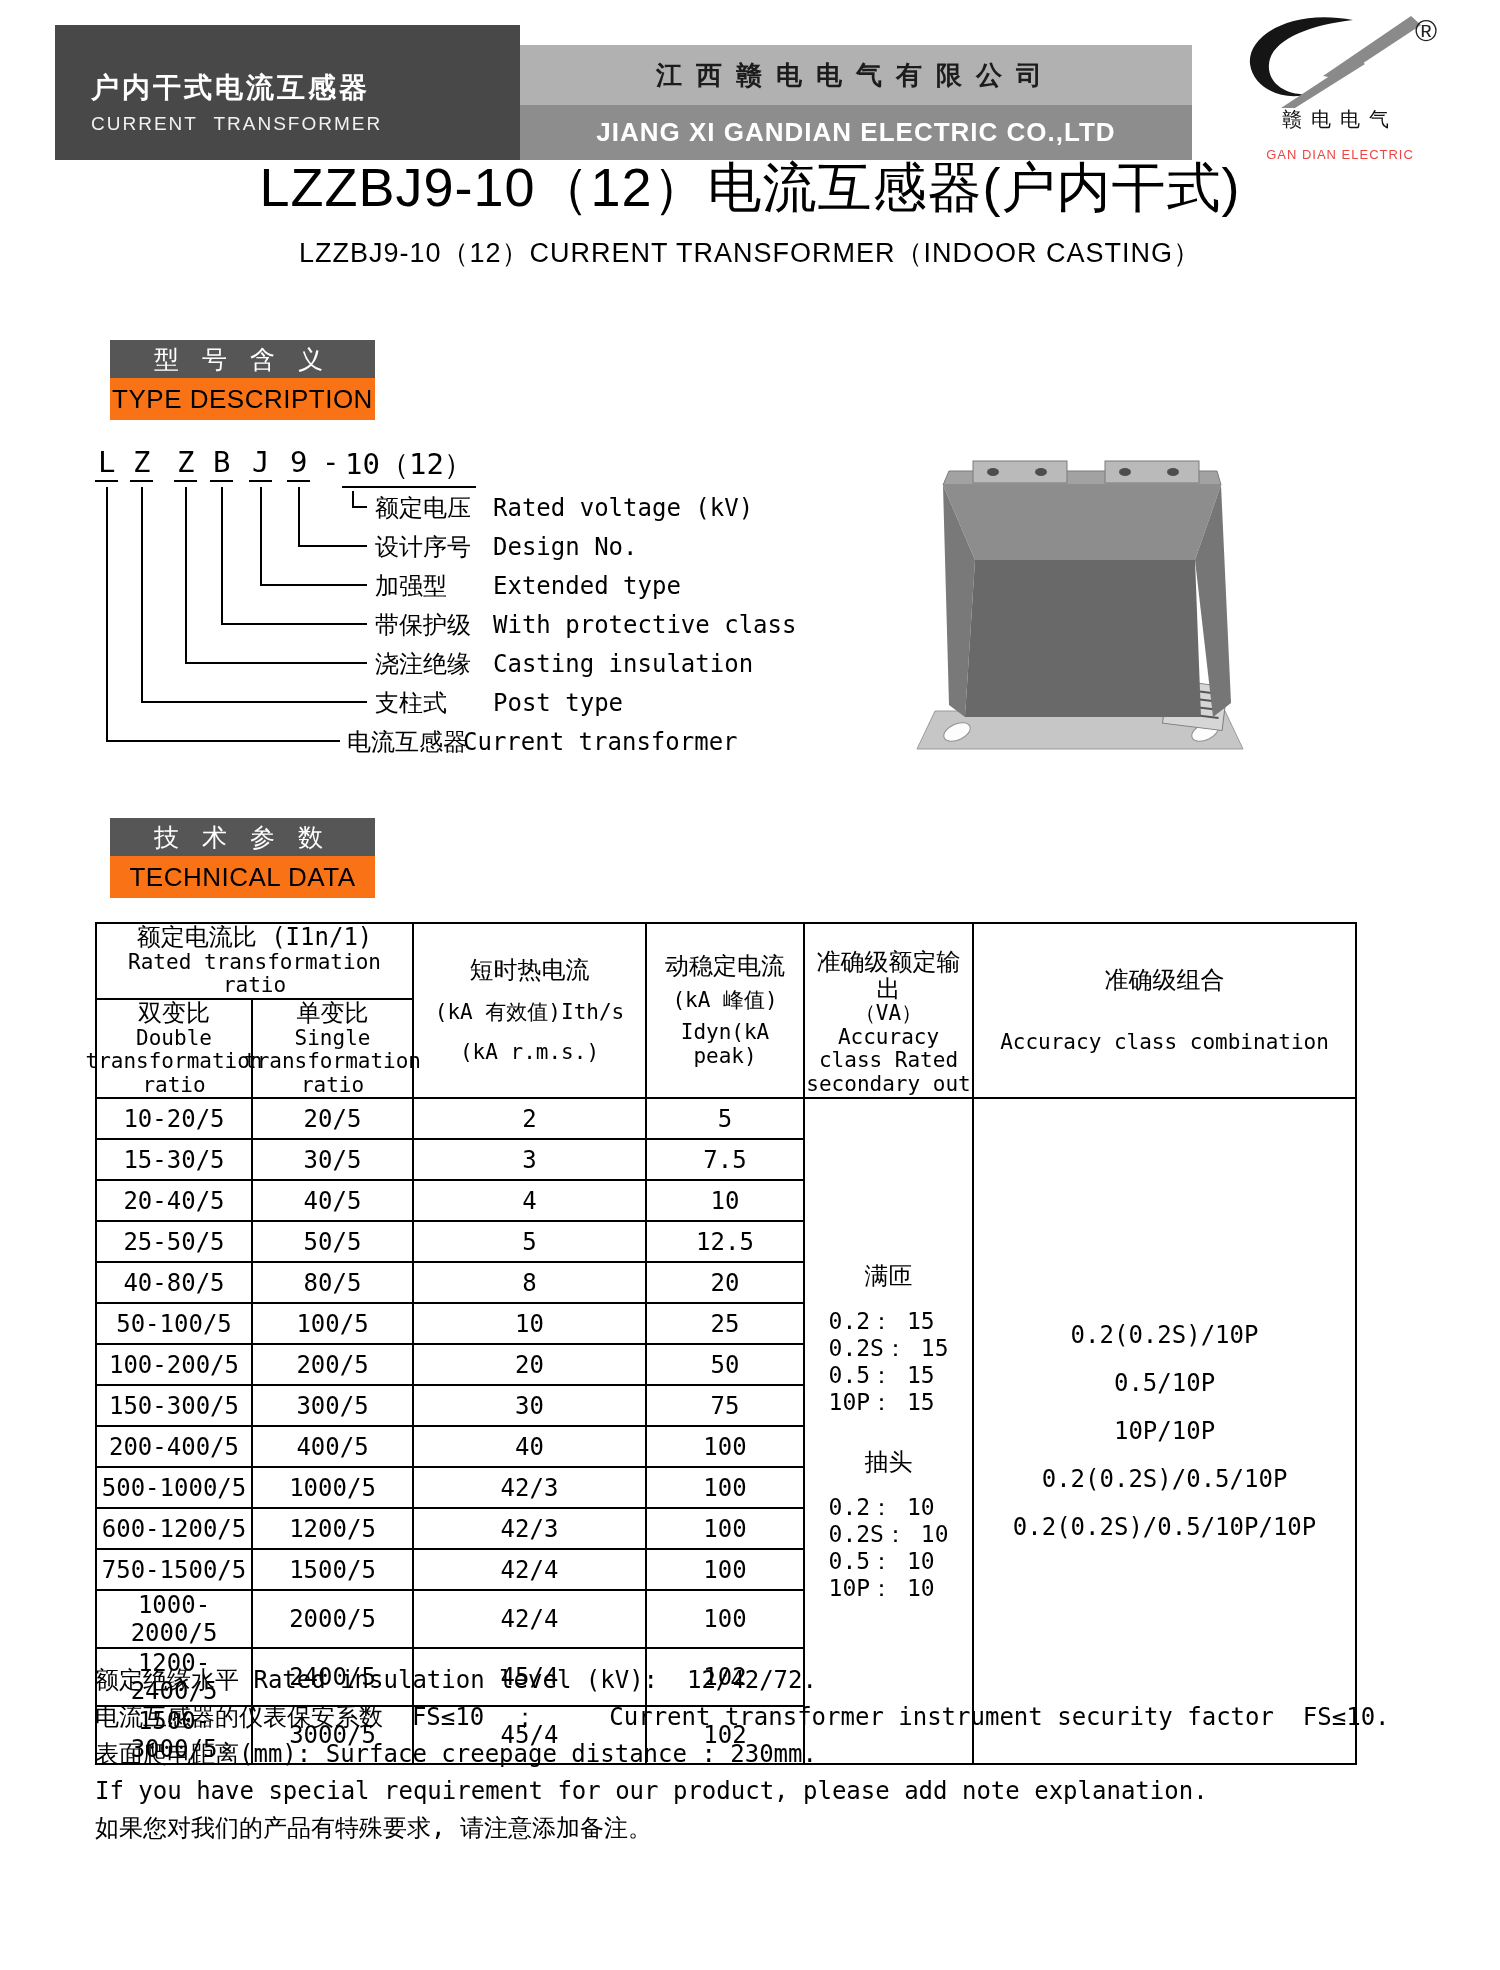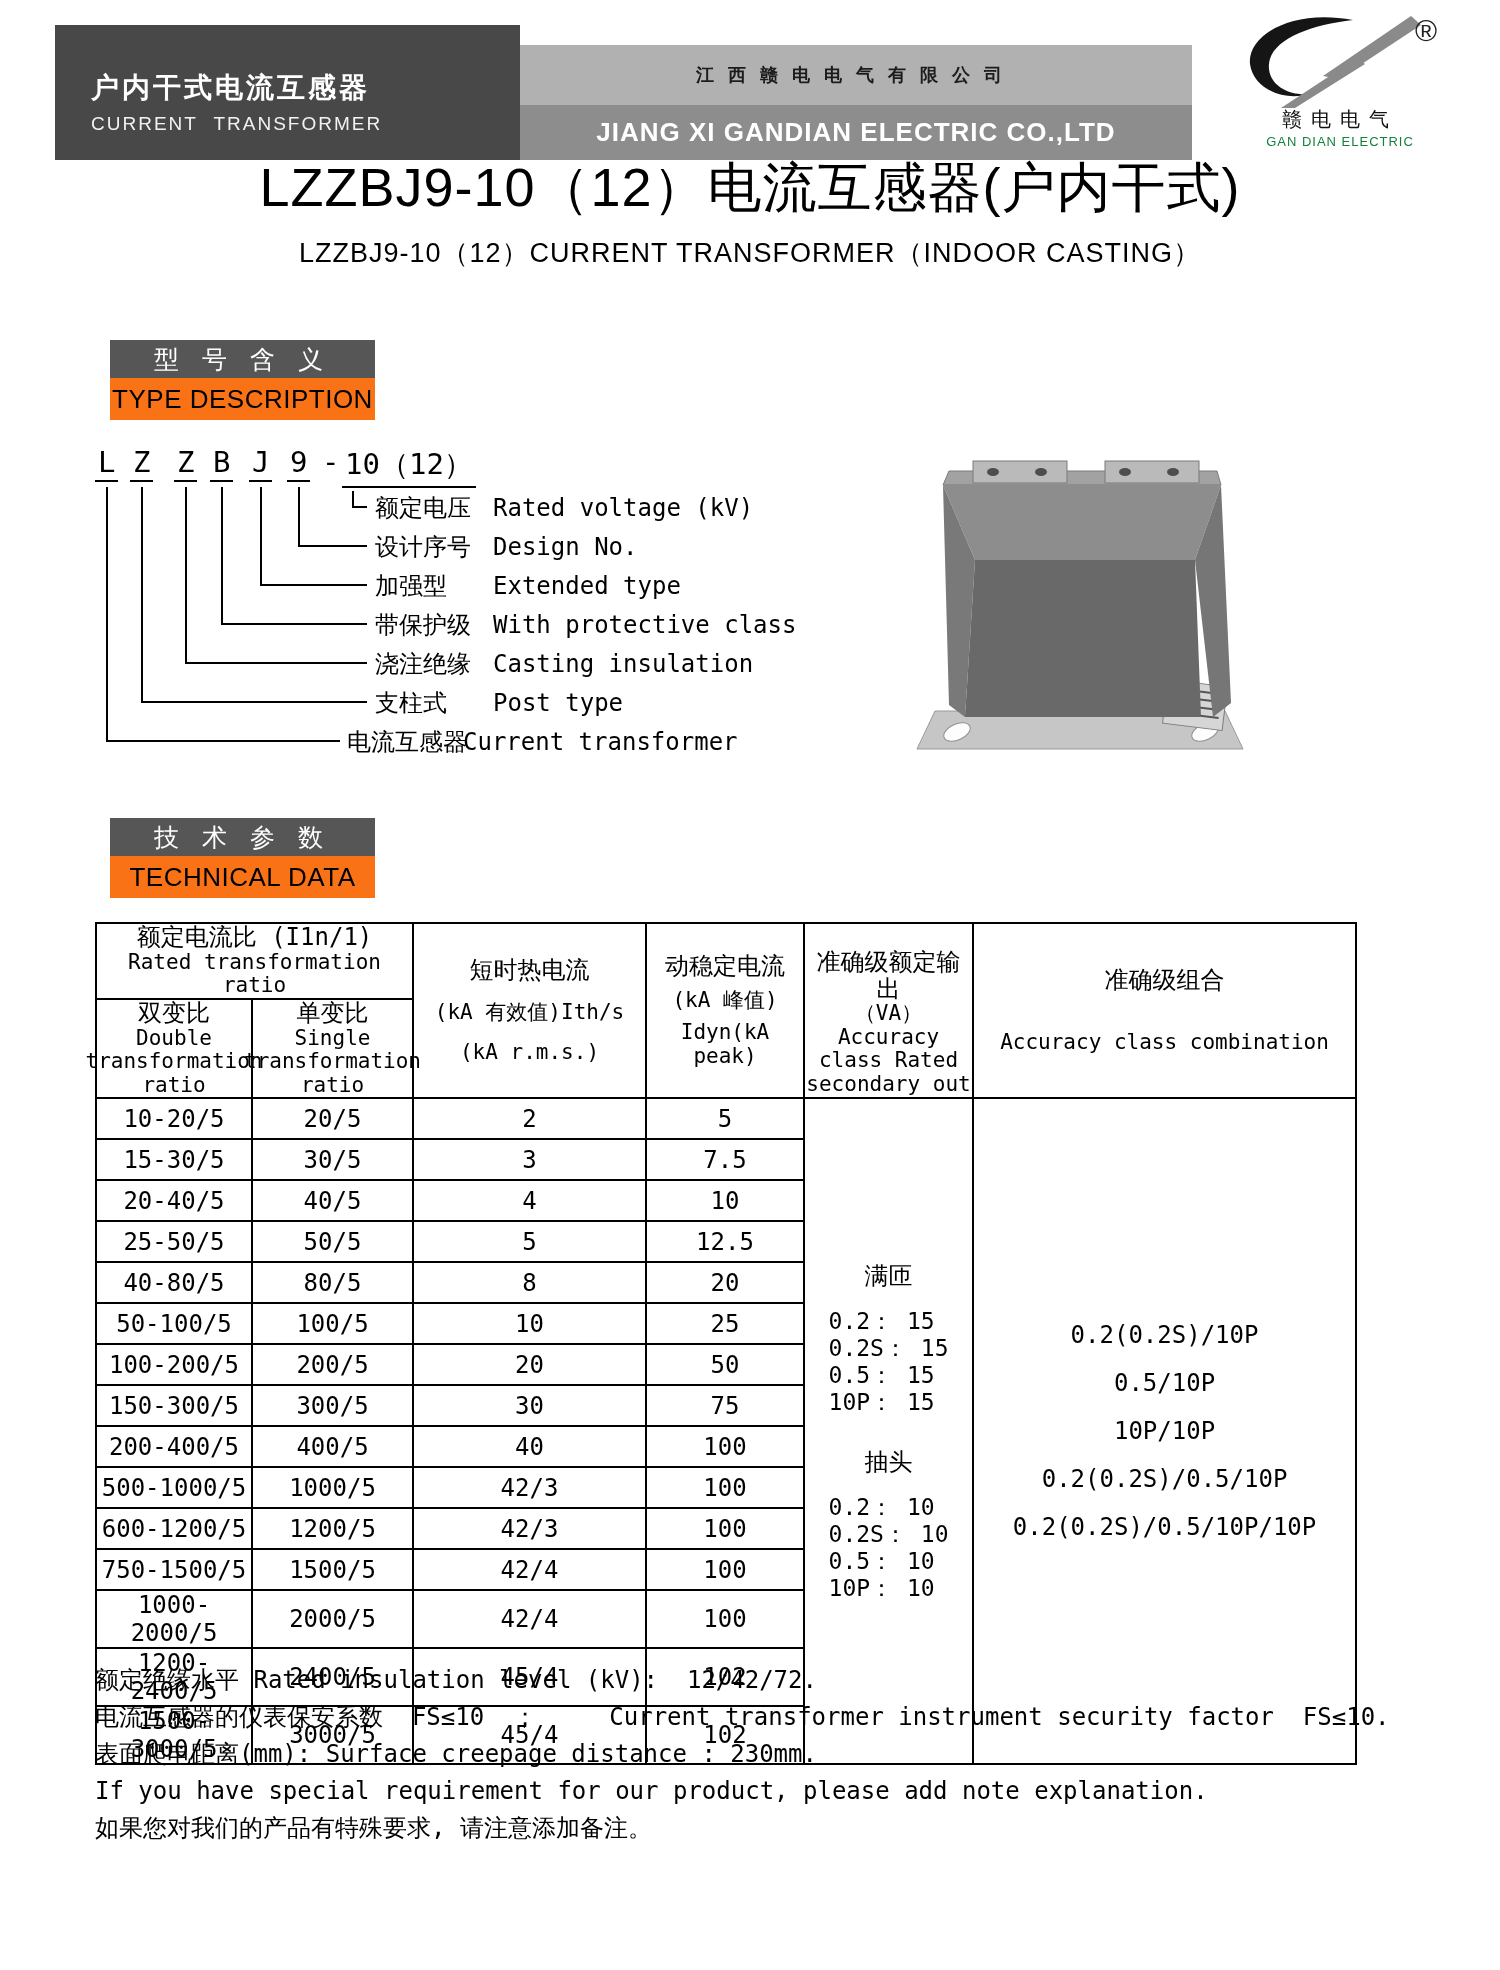--- a/index.html
+++ b/index.html
@@ -4,28 +4,28 @@
 <style>
   html,body{margin:0;padding:0;background:#fff;}
   .page{position:relative;width:1500px;height:1970px;background:#fff;overflow:hidden;
         font-family:"Liberation Sans","DejaVu Sans",sans-serif;color:#000;}
 
   
   .hdr-left{position:absolute;left:55px;top:25px;width:465px;height:135px;background:#484848;color:#fff;box-sizing:border-box;padding:44px 0 0 36px;}
   .hdr-left .cn{font-size:28px;font-weight:bold;letter-spacing:3px;}
   .hdr-left .en{font-size:19px;letter-spacing:2px;word-spacing:9px;margin-top:6px;color:#f2f2f2;}
   .hdr-top{position:absolute;left:520px;top:45px;width:672px;height:60px;background:#b1b1b1;
-           display:flex;align-items:center;justify-content:center;font-size:18px;letter-spacing:14px;color:#1c1c1c;font-weight:bold;}
+           display:flex;align-items:center;justify-content:center;font-size:26px;letter-spacing:14px;color:#1c1c1c;font-weight:bold;}
   .hdr-bot{position:absolute;left:520px;top:105px;width:672px;height:55px;background:#8d8d8d;color:#fff;
            display:flex;align-items:center;justify-content:center;font-size:26px;font-weight:bold;letter-spacing:1px;}
   .logo{position:absolute;left:1205px;top:12px;width:270px;height:150px;text-align:center;}
   .logo .mark{position:relative;width:230px;height:96px;margin:0 auto;}
   .logo .reg{position:absolute;right:18px;top:2px;font-size:30px;color:#222;}
   .logo .lcn{font-size:20px;letter-spacing:9px;color:#111;margin-top:-2px;}
-  .logo .len{font-size:13px;letter-spacing:1px;color:#15803d;margin-top:1px;}
+  .logo .len{font-size:13px;letter-spacing:1px;color:#ef4444;margin-top:14px;}
 
   
   .title-cn{position:absolute;left:0;top:152px;width:100%;text-align:center;font-size:54px;letter-spacing:1px;}
   .title-en{position:absolute;left:0;top:235px;width:100%;text-align:center;font-size:27px;letter-spacing:1px;}
 
   
   .sec{position:absolute;left:98px;width:265px;padding-left:12px;}
   .sec .bar-cn{height:38px;background:#565656;color:#fff;display:flex;align-items:center;justify-content:center;
                font-size:25px;letter-spacing:8px;}
   .sec .bar-en{height:42px;background:#f97316;color:#000;display:flex;align-items:center;justify-content:center;

